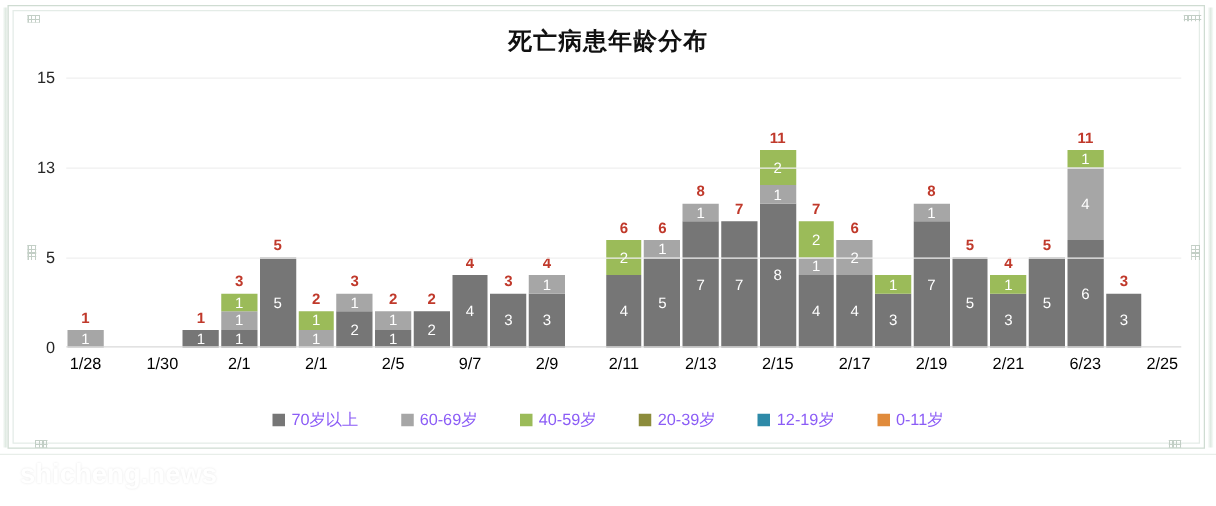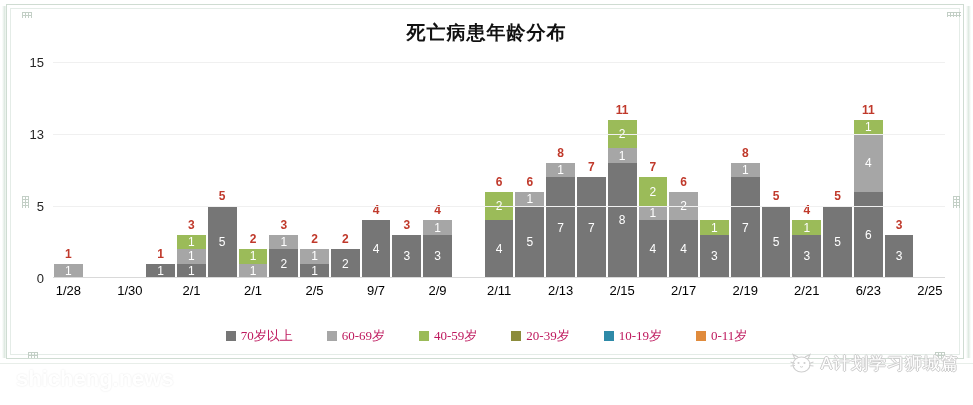--- a/index.html
+++ b/index.html
@@ -207,23 +207,22 @@
     display: flex;
     justify-content: center;
     align-items: center;
     gap: 34px;
   }
   .legend-item {
     display: flex;
     align-items: center;
     gap: 5px;
     font-size: 13px;
-    color: #be185d;
+    color: #8b5cf6;
     white-space: nowrap;
-    font-family: Liberation Serif, serif;
   }
   .legend-swatch {
     width: 10px;
     height: 10px;
     display: inline-block;
     flex: 0 0 auto;
   }
 
   
   .wm-topright {
@@ -654,43 +653,26 @@
       <div class="legend-item">
         <span class="legend-swatch" style="background: rgb(155, 187, 89);"></span>
         <span>40-59岁</span>
       </div>
       <div class="legend-item">
         <span class="legend-swatch" style="background: rgb(140, 140, 60);"></span>
         <span>20-39岁</span>
       </div>
       <div class="legend-item">
         <span class="legend-swatch" style="background: rgb(46, 138, 168);"></span>
-        <span>10-19岁</span>
+        <span>12-19岁</span>
       </div>
       <div class="legend-item">
         <span class="legend-swatch" style="background: rgb(224, 139, 60);"></span>
         <span>0-11岁</span>
       </div>
     </div>
 
   <div class="wm-rule"></div>
 
   <div class="wm-bottomleft-white">shicheng.news</div>
 
-  <div class="wm-bottomright">
-    <span class="wm-cat-icon">
-      <svg viewBox="0 0 26 22" width="26" height="22" aria-hidden="true">
-        <g fill="none" stroke="#cfcfcf" stroke-width="1.1">
-          <path d="M6 6 L4 1.5 L9 4"></path>
-          <path d="M19 6 L21 1.5 L16 4"></path>
-          <ellipse cx="12.5" cy="11.5" rx="8.5" ry="7.5" fill="#ffffff"></ellipse>
-          <path d="M1.5 9 L6 10.5 M1.5 13 L6 12.5"></path>
-          <path d="M24.5 9 L20 10.5 M24.5 13 L20 12.5"></path>
-        </g>
-        <circle cx="9.5" cy="10" r="1.1" fill="#cfcfcf"></circle>
-        <circle cx="15.5" cy="10" r="1.1" fill="#cfcfcf"></circle>
-        <path d="M11 13.5 q1.5 1.4 3 0" fill="none" stroke="#cfcfcf" stroke-width="1"></path>
-      </svg>
-    </span>
-    <span>A计划学习狮城篇</span>
-  </div>
 
 </div>
 
 </body></html>

